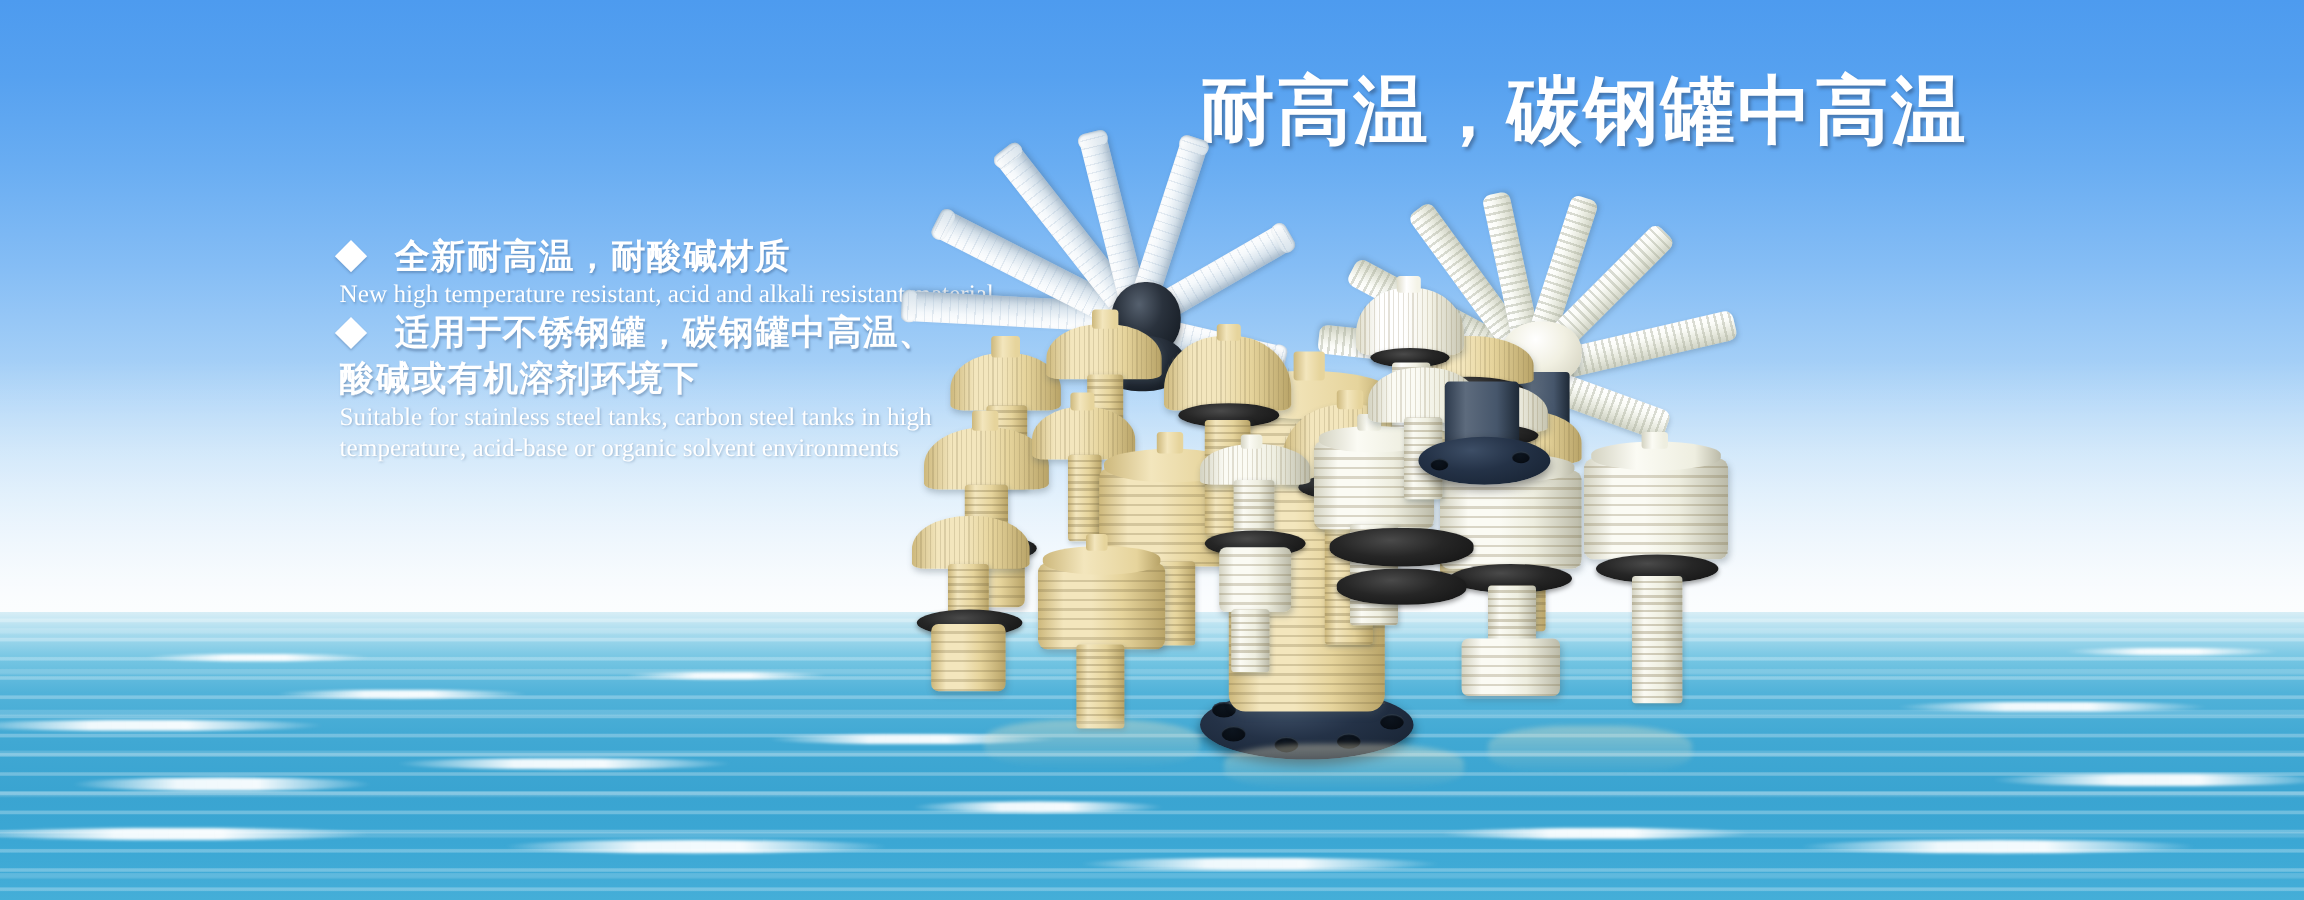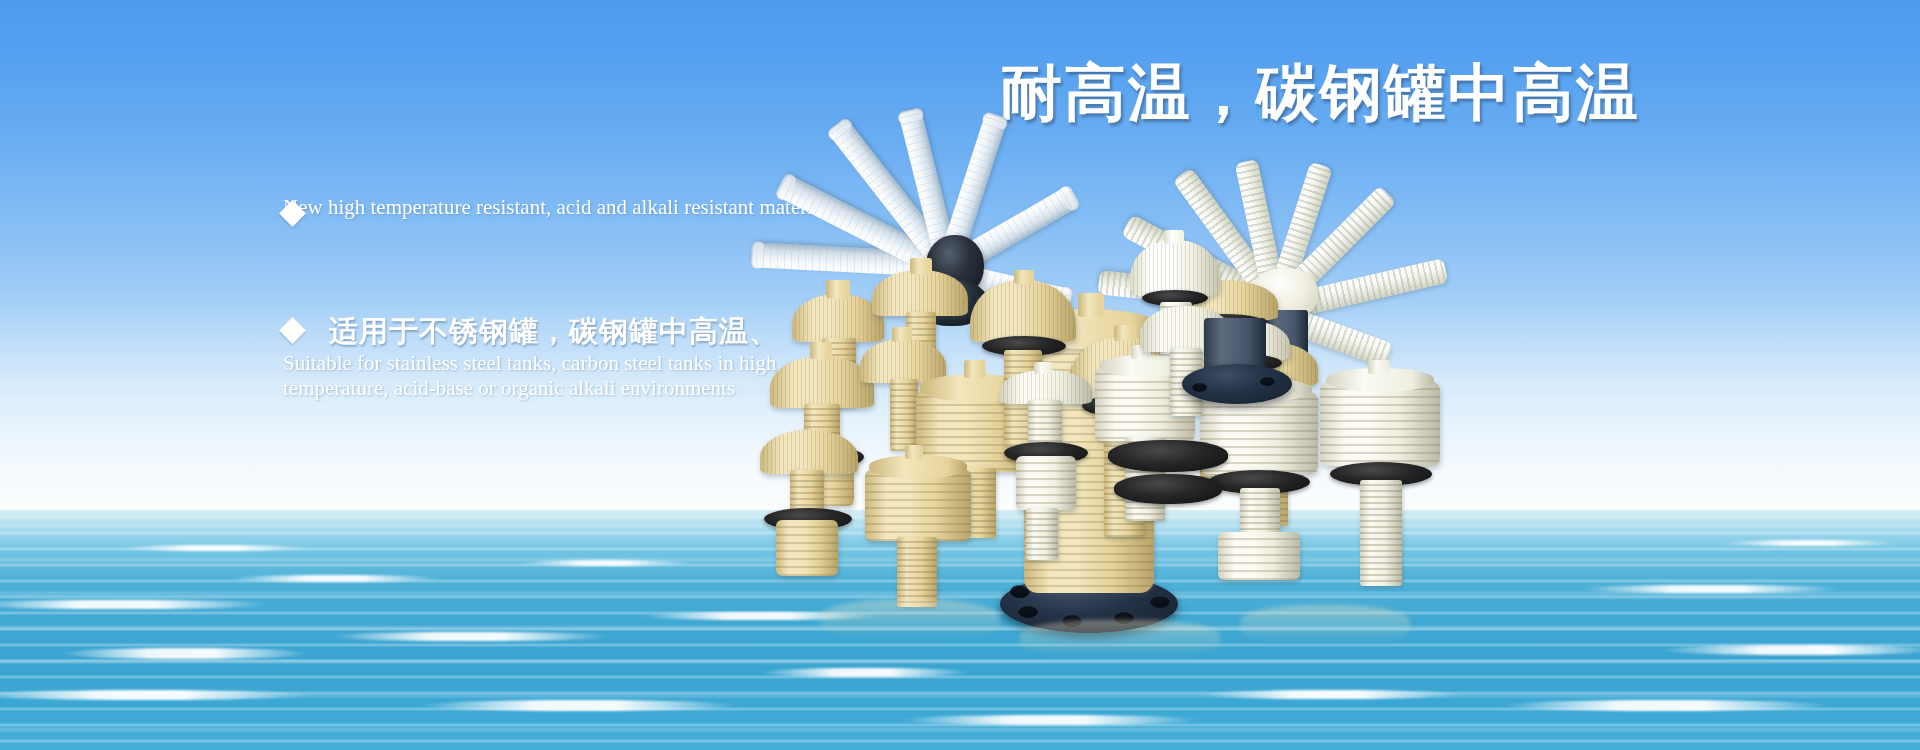--- a/index.html
+++ b/index.html
@@ -72,21 +72,21 @@
   .headline {
     position:absolute; left:1000px; top:58px;
     font-size:62px; line-height:1.12; font-weight:700; color:#ffffff;
     letter-spacing:2px;
     text-shadow:2px 3px 3px rgba(40,60,90,.45);
     white-space:nowrap;
   }
 
   .bullets { position:absolute; left:283px; top:195px; width:760px; }
   .bullet { position:relative; margin-bottom:0; }
-  .bullet + .bullet { margin-top:92px; }
+  .bullet + .bullet { }
 
   .diamond {
     position:absolute; left:0; top:9px;
     width:19px; height:19px; background:#ffffff;
     transform:rotate(45deg);
     box-shadow:1px 1px 2px rgba(40,70,110,.28);
   }
   .b-cn {
     margin-left:46px;
     font-size:29px; line-height:1.32; font-weight:700; color:#ffffff;
@@ -243,28 +243,30 @@
   <div class="ripple-streak" style="left:1720px; top:540px; width:180px; height:6px;"></div>
   <div class="ripple-streak" style="left:900px;  top:715px; width:300px; height:10px;"></div>
   <div class="ripple-streak" style="left:1200px; top:690px; width:260px; height:9px;"></div>
 
   <div class="headline">耐高温，碳钢罐中高温</div>
 
   <div class="bullets">
 
     <div class="bullet b1">
       <span class="diamond"></span>
+      <div class="b-cn">全新耐高温，耐酸碱材质</div>
       <div class="b-en" style="margin-left:0px;">New high temperature resistant, acid and alkali resistant material</div>
     </div>
 
     <div class="bullet b2">
       <span class="diamond"></span>
       <div class="b-cn">适用于不锈钢罐，碳钢罐中高温、</div>
+      <div class="b-cn" style="margin-left:0px;">酸碱或有机溶剂环境下</div>
       <div class="b-en">Suitable for stainless steel tanks, carbon steel tanks in high</div>
-      <div class="b-en">temperature, acid-base or organic alkali environments</div>
+      <div class="b-en">temperature, acid-base or organic solvent environments</div>
     </div>
 
   </div>
 
   <div class="products">
 
     <div class="pc" style="left:20px; top:0px; width:320px; height:260px;">
       <div class="arm arm-white" style="left:218px; top:122px; width:185px; height:25px; transform:rotate(183deg);">
         <span class="arm-cap"></span>
         </div>

